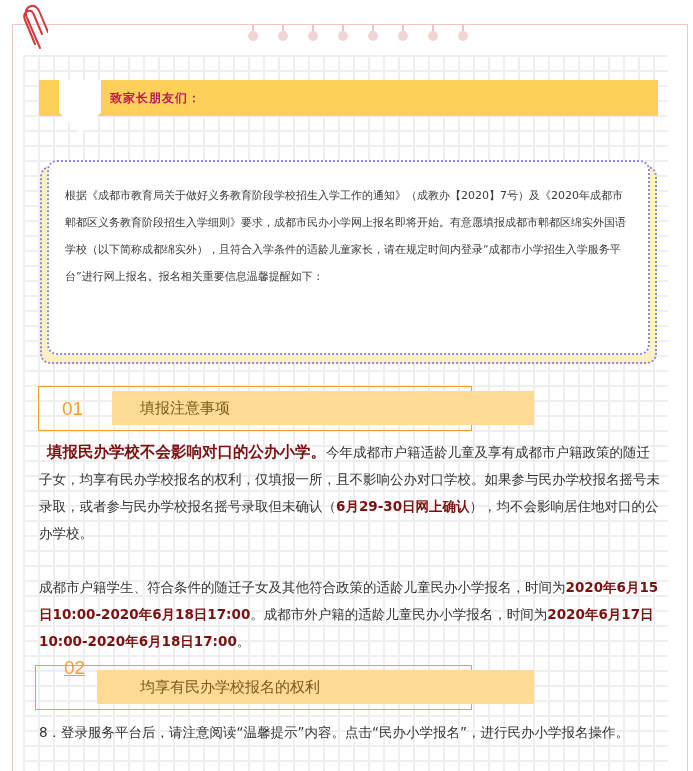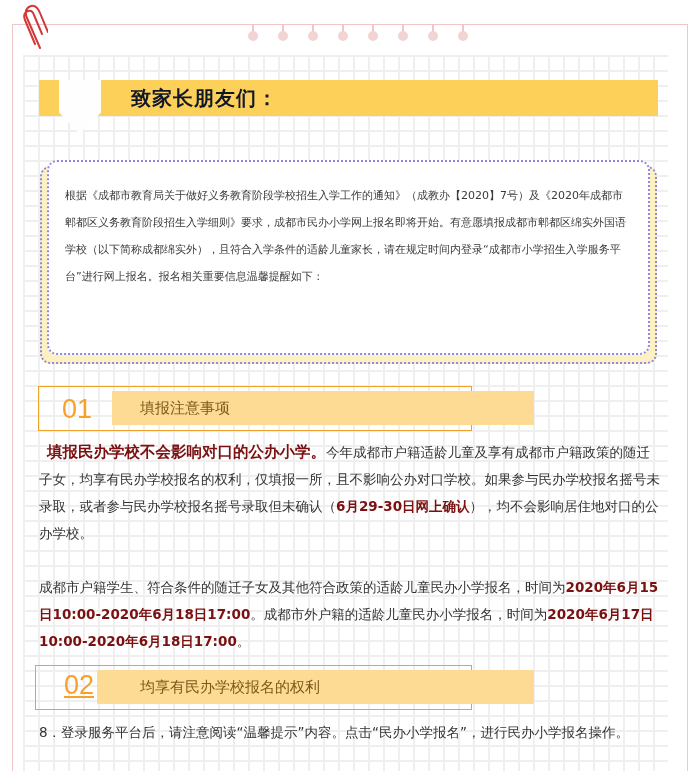--- a/index.html
+++ b/index.html
@@ -34,42 +34,42 @@
     background: #fdd05a;
   }
   .hdr-tab {
     position: absolute; left: 59px; top: 80px; width: 42px; height: 54px;
     background: #fefefe;
     clip-path: polygon(0 0, 100% 0, 100% 60%, 50% 100%, 0 60%);
     filter: drop-shadow(0 2px 2px rgba(240,190,90,0.5));
   }
   .hdr-title {
     position: absolute; left: 110px; top: 86px; height: 24px; line-height: 24px;
-    color: #0f172a; font-weight: bold; font-size: 20px; letter-spacing: 1px; margin-left: 21px;
+    color: #be185d; font-weight: bold; font-size: 12px; letter-spacing: 1px;
   }
 
   .intro-back {
     position: absolute; left: 40px; top: 166px; width: 617px; height: 198px;
     background: #fdf0c2; border-radius: 10px;
     border: 2px dotted #8e87e0; box-sizing: border-box;
   }
   .intro {
     position: absolute; left: 47px; top: 160px; width: 603px; height: 195px;
     background: #ffffff; border-radius: 10px;
     border: 2px dotted #8e87e0; box-sizing: border-box;
     padding: 20px 16px 0 16px;
     font-size: 11px; line-height: 27px; color: #3a3a3a;
   }
 
   .sec-outline {
     position: absolute; border: 1px solid #f0a12a; box-sizing: border-box;
   }
   .sec-fill { position: absolute; background: #fedb94; }
   .sec-num {
-    position: absolute; color: #f7a02a; font-size: 27px; line-height: 24px;
+    position: absolute; color: #f7a02a; font-size: 19px; line-height: 24px;
     font-family: "Liberation Sans", sans-serif;
   }
   .sec-title {
     position: absolute; color: #7c5a1a; font-weight: normal; font-size: 15px; line-height: 22px;
   }
 
   .para {
     position: absolute; left: 39px; width: 622px;
     font-size: 13.5px; line-height: 27px; color: #333333;
   }
@@ -138,18 +138,18 @@
 <div class="para" style="top:439px;">
   <span class="lead">填报民办学校不会影响对口的公办小学。</span><span>今年成都市户籍适龄儿童及享有成都市户籍政策的随迁子女，均享有民办学校报名的权利，仅填报一所，且不影响公办对口学校。如果参与民办学校报名摇号未录取，或者参与民办学校报名摇号录取但未确认（</span><span class="bold-red">6月29-30日网上确认</span><span>），均不会影响居住地对口的公办学校。</span>
 </div>
 
 <div class="para" style="top:574px;">
   <span>成都市户籍学生、符合条件的随迁子女及其他符合政策的适龄儿童民办小学报名，时间为</span><span class="bold-red">2020年6月15日10:00-2020年6月18日17:00</span><span>。成都市外户籍的适龄儿童民办小学报名，时间为</span><span class="bold-red">2020年6月17日10:00-2020年6月18日17:00</span><span>。</span>
 </div>
 
 <div class="sec-outline" style="left:35px; top:665px; width:437px; height:45px;"></div>
 <div class="sec-fill" style="left:97px; top:670px; width:437px; height:34px;"></div>
-<div class="sec-num" style="left:64px; top:673px;text-decoration:underline;">02</div>
+<div class="sec-num" style="left:64px; top:656px;text-decoration:underline;">02</div>
 <div class="sec-title" style="left:140px; top:676px;">均享有民办学校报名的权利</div>
 
 <div class="para" style="top:719px;">
   <span>8．登录服务平台后，请注意阅读“温馨提示”内容。点击“民办小学报名”，进行民办小学报名操作。</span>
 </div>
 
 </body></html>

